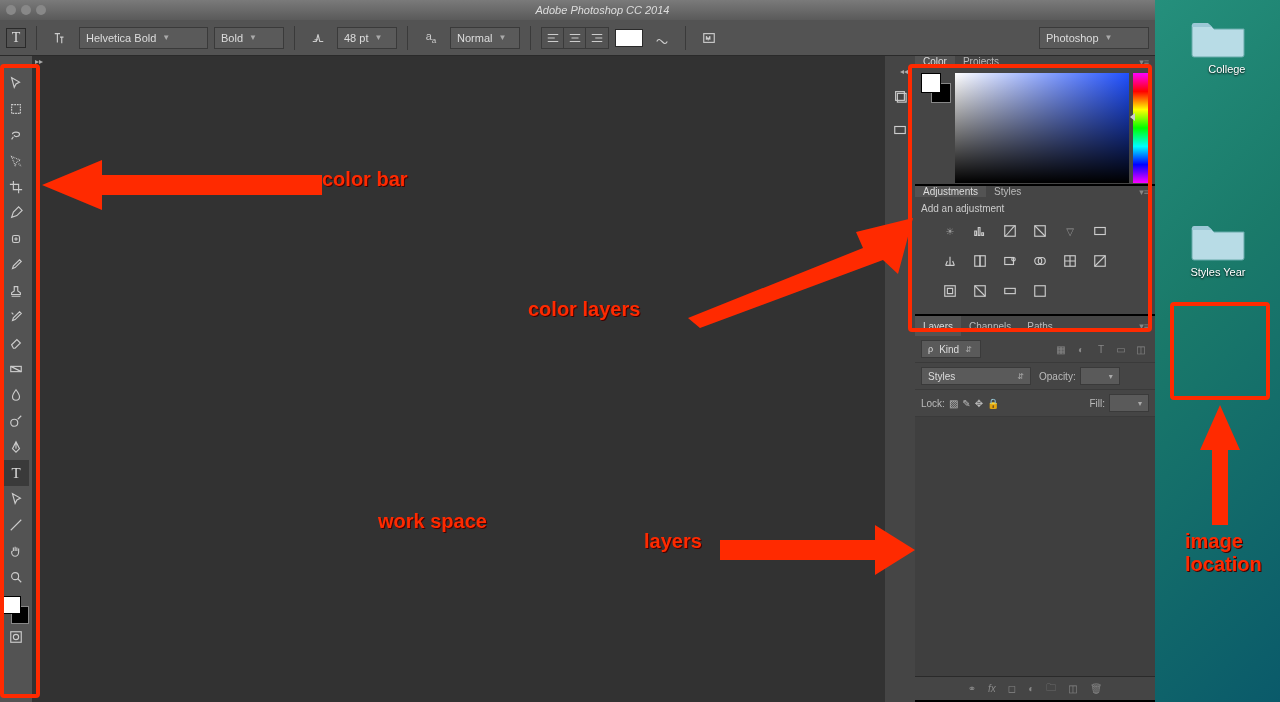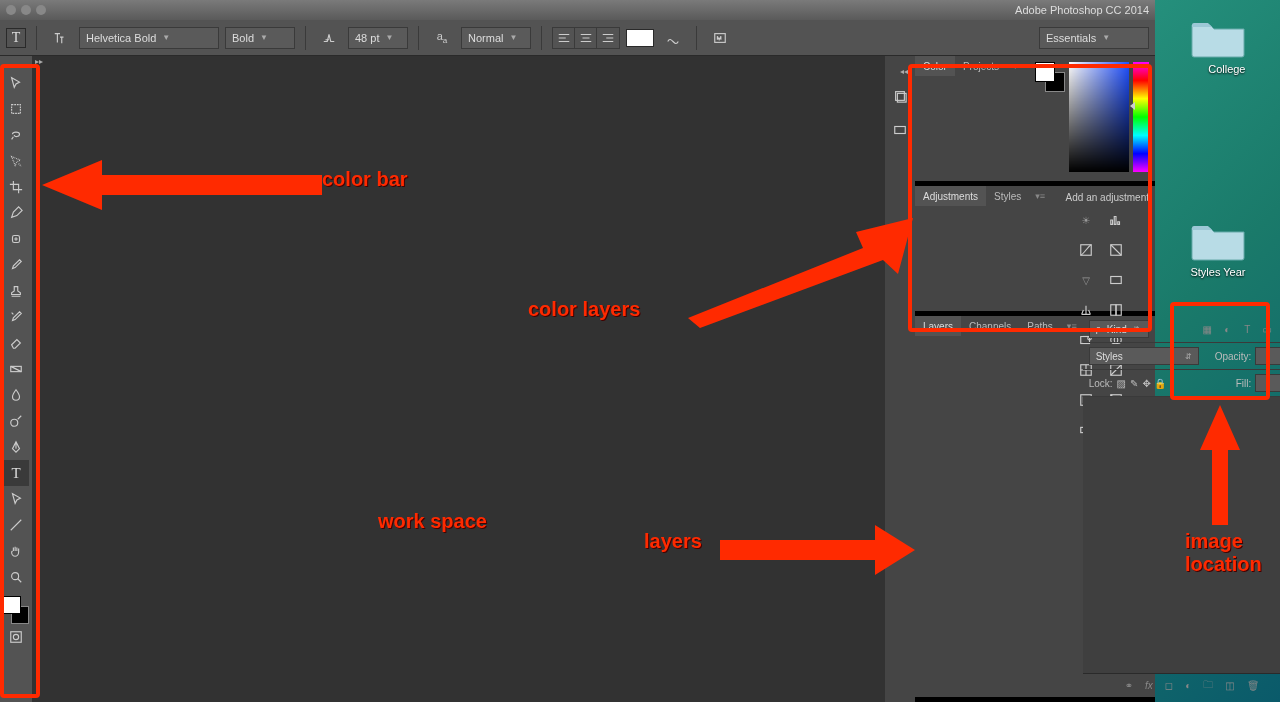--- a/index.html
+++ b/index.html
@@ -3,21 +3,21 @@
 <meta charset="utf-8">
 <style>
 * { margin:0; padding:0; box-sizing:border-box; font-family:"Lucida Grande","Helvetica Neue",Arial,sans-serif; }
 body { width:1280px; height:702px; background:linear-gradient(135deg,#0a5a6a 0%,#0d7a75 25%,#2a9a85 50%,#1a7a6a 75%,#0a5a6a 100%); overflow:hidden; position:relative; }
 
 
 .ps-window{ position:absolute; left:0; top:0; width:1155px; height:702px; background:#3a3a3a; display:flex; flex-direction:column; }
 .titlebar{ height:20px; background:linear-gradient(#7a7a7a,#5a5a5a); display:flex; align-items:center; padding:0 6px; color:#ddd; font-size:11px; }
 .traffic{ display:flex; gap:5px; margin-right:10px;}
 .traffic span{ width:10px; height:10px; border-radius:50%; background:#888; display:inline-block;}
-.titlebar .title{ flex:1; text-align:right; }
+.titlebar .title{ flex:1; text-align:center;font-style:italic; }
 
 
 .options{ height:36px; background:#535353; display:flex; align-items:center; gap:6px; padding:0 6px; color:#ccc; font-size:11px; border-bottom:1px solid #2a2a2a;}
 .tool-ico{ width:20px; height:20px; border:1px solid #2a2a2a; display:flex; align-items:center; justify-content:center; background:#535353;}
 .sep{ width:1px; height:24px; background:#3a3a3a; margin:0 4px;}
 .dd{ height:22px; background:#5a5a5a; border:1px solid #3a3a3a; display:flex; align-items:center; padding:0 6px; gap:6px; font-size:11px; color:#ddd; position:relative;}
 .dd .arr{ font-size:8px; color:#aaa;}
 .smallTT{ width:26px; height:22px; display:flex; align-items:center; justify-content:center; }
 .align-grp{ display:flex; border:1px solid #3a3a3a;}
 .align-grp span{ width:22px; height:20px; display:flex; align-items:center; justify-content:center; border-right:1px solid #3a3a3a;}
@@ -35,38 +35,38 @@
 .tools .bg{ position:absolute; right:0; bottom:0; width:18px; height:18px; background:#000; border:1px solid #888;}
 .tab-exp{ height:10px; font-size:8px; color:#aaa; display:flex; align-items:center; padding-left:3px;}
 
 .canvas{ flex:1; background:#323232; position:relative;}
 .canvas .tab-exp{ width:100%;}
 
 .dock-collapsed{ width:30px; background:#454545; display:flex; flex-direction:column; align-items:center; padding-top:10px; gap:6px;}
 .dock-collapsed .dc{ width:22px; height:28px; display:flex; align-items:center; justify-content:center; color:#aaa;}
 
 .panels{ width:240px; background:#454545; display:flex; flex-direction:column; }
-.panel{ display:flex; flex-direction:row; border-bottom:5px solid #000000;}
+.panel{ display:flex; flex-direction:column; border-bottom:2px solid #000000;}
 .phead{ height:20px; display:flex; align-items:center; background:#454545; font-size:10px; color:#bbb;}
 .phead .ptab{ padding:0 8px; height:100%; display:flex; align-items:center; cursor:pointer;}
 .phead .ptab.active{ background:#535353; color:#ddd;}
 .phead .menu{ margin-left:auto; padding:0 6px; font-size:9px; color:#888;}
 
 
 .colorpanel{ height:130px;}
 .colorbody{ flex:1; display:flex; padding:6px; gap:4px;}
 .fgbg2{ position:relative; width:30px; height:30px;}
 .fgbg2 .fg{ position:absolute; left:0; top:0; width:20px; height:20px; background:#fff; border:1px solid #000;}
 .fgbg2 .bg{ position:absolute; right:0; bottom:0; width:20px; height:20px; background:#000; border:1px solid #888;}
 .colorfield{ flex:1; height:110px; background:linear-gradient(to bottom,rgba(0,0,0,0),#000),linear-gradient(to right,#fff,#2050ff); position:relative;}
 .huebar{ width:16px; height:110px; background:linear-gradient(to bottom,#ff00ff,#ff0000,#ffff00,#00ff00,#00ffff,#0000ff,#ff00ff);}
 .slider-mark{ position:absolute; right:-6px; top:40px; width:0; height:0; border-top:4px solid transparent; border-bottom:4px solid transparent; border-right:5px solid #ccc;}
 
 
-.adjpanel{ height:130px;text-align:right;}
+.adjpanel{ height:130px;}
 .adjbody{ flex:1; padding:6px; color:#ccc; font-size:10px;}
 .adjgrid{ display:flex; flex-wrap:wrap; gap:8px; padding:6px 18px;}
 .adjgrid .ai{ width:22px; height:22px; display:flex; align-items:center; justify-content:center; color:#999;}
 
 
 .layerspanel{ flex:1;}
 .lbody{ flex:1; display:flex; flex-direction:column; font-size:10px; color:#bbb;}
 .lrow{ display:flex; align-items:center; gap:4px; padding:4px 6px; border-bottom:1px solid #3a3a3a;}
 .lrow .dd{ height:18px; font-size:10px;}
 .lrow .icos{ display:flex; gap:4px; margin-left:auto;}
@@ -106,21 +106,21 @@
   <div class="options">
     <div class="tool-ico">
         <span style="font-family:serif;font-size:14px;color:#ddd">T</span>
       </div>
     <div class="sep"></div>
     <div class="smallTT">
         <svg class="ico" viewBox="0 0 16 16">
           <path d="M2 3h6M5 3v10M10 14V7M8 7h4"></path>
         </svg>
       </div>
-    <div class="dd" style="width:140px">
+    <div class="dd" style="width:129px">
         <span>Helvetica Bold</span>
         <span class="arr">▼</span>
       </div>
     <div class="dd" style="width:70px">
         <span>Bold</span>
         <span class="arr">▼</span>
       </div>
     <div class="sep"></div>
     <div class="smallTT">
         <svg class="ico" viewBox="0 0 16 16">
@@ -164,21 +164,21 @@
         </svg>
       </div>
     <div class="sep"></div>
     <div class="smallTT">
         <svg class="ico" viewBox="0 0 16 16">
           <rect x="2" y="3" width="12" height="10"></rect>
           <path d="M5 10V6l2 4 2-4v4"></path>
         </svg>
       </div>
     <div class="dd essentials" style="width:110px">
-        <span>Essentials</span>
+        <span>Photoshop</span>
         <span class="arr">▼</span>
       </div>
   </div>
 
   <div class="ps-body">
 
     <div class="tools">
       <div class="tab-exp">▸▸</div>
       <div class="t">
           <svg class="ico" viewBox="0 0 16 16">
@@ -447,21 +447,21 @@
               <span>T</span>
               <span>▭</span>
               <span>◫</span>
             </div>
           </div>
           <div class="lrow">
             <div class="dd" style="width:110px">
                 <span>Styles</span>
                 <span class="arr" style="margin-left:auto">⇵</span>
               </div>
-            <span style="margin-left:12px">Opacity:</span>
+            <span style="margin-left:4px">Opacity:</span>
             <div class="dd" style="width:40px">
                 <span class="arr" style="margin-left:auto">▾</span>
               </div>
           </div>
           <div class="lrow">
             <span>Lock:</span>
             <span>▨</span>
             <span>✎</span>
             <span>✥</span>
             <span>🔒</span>

